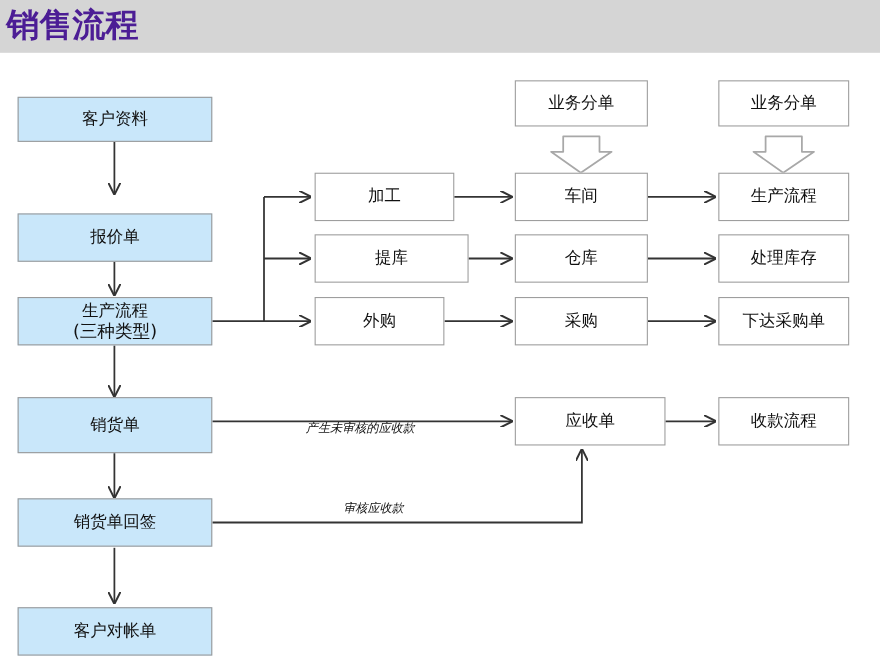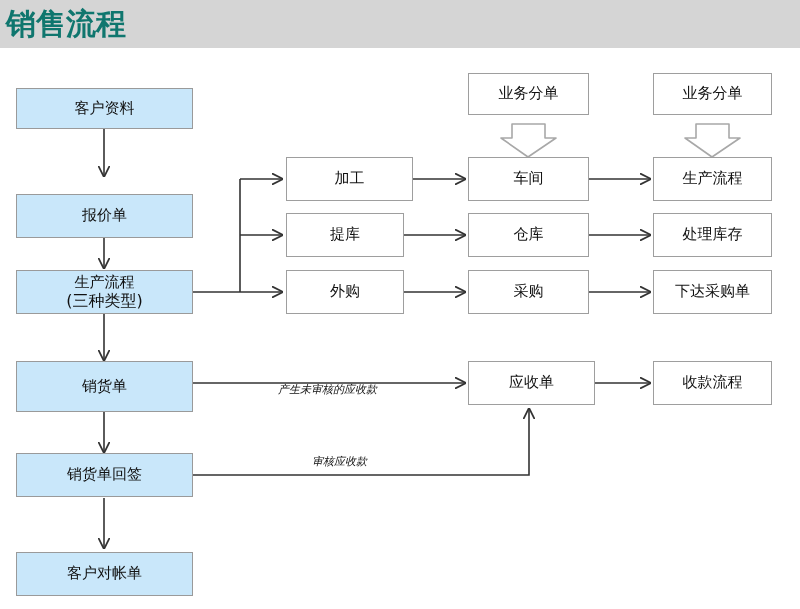--- a/index.html
+++ b/index.html
@@ -25,21 +25,21 @@
     height: 48px;
     background: #d5d5d5;
     box-sizing: border-box;
   }
   #page-title {
     position: absolute;
     left: 6px;
     top: 4px;
     font-size: 30px;
     font-weight: bold;
-    color: #0f766e;
+    color: #4c1d95;
     letter-spacing: 0px;
     line-height: 40px;
     white-space: nowrap;
   }
   .node {
     position: absolute;
     box-sizing: border-box;
     display: flex;
     flex-direction: column;
     align-items: center;
@@ -149,21 +149,21 @@
   <div class="node blue" style="left:16px; top:453px; width:177px; height:44px;">
     <div>销货单回签</div>
   </div>
   <div class="node blue" style="left:16px; top:552px; width:177px; height:44px;">
     <div>客户对帐单</div>
   </div>
 
   <div class="node white" style="left:286px; top:157px; width:127px; height:44px;">
     <div>加工</div>
   </div>
-  <div class="node white" style="left:286px; top:213px; width:118px; height:44px;">
+  <div class="node white" style="left:286px; top:213px; width:140px; height:44px;">
     <div>提库</div>
   </div>
   <div class="node white" style="left:286px; top:270px; width:118px; height:44px;">
     <div>外购</div>
   </div>
 
   <div class="node white" style="left:468px; top:157px; width:121px; height:44px;">
     <div>车间</div>
   </div>
   <div class="node white" style="left:468px; top:213px; width:121px; height:44px;">
@@ -176,21 +176,21 @@
   <div class="node white" style="left:653px; top:157px; width:119px; height:44px;">
     <div>生产流程</div>
   </div>
   <div class="node white" style="left:653px; top:213px; width:119px; height:44px;align-items:center;">
     <div>处理库存</div>
   </div>
   <div class="node white" style="left:653px; top:270px; width:119px; height:44px;">
     <div>下达采购单</div>
   </div>
 
-  <div class="node white" style="left:468px; top:361px; width:127px; height:44px;">
+  <div class="node white" style="left:468px; top:361px; width:137px; height:44px;">
     <div>应收单</div>
   </div>
   <div class="node white" style="left:653px; top:361px; width:119px; height:44px;">
     <div>收款流程</div>
   </div>
 
   <div class="edge-label" style="left:278px; top:362px;margin-top:20px;">产生未审核的应收款</div>
   <div class="edge-label" style="left:312px; top:454px;">审核应收款</div>
 
 </div>

